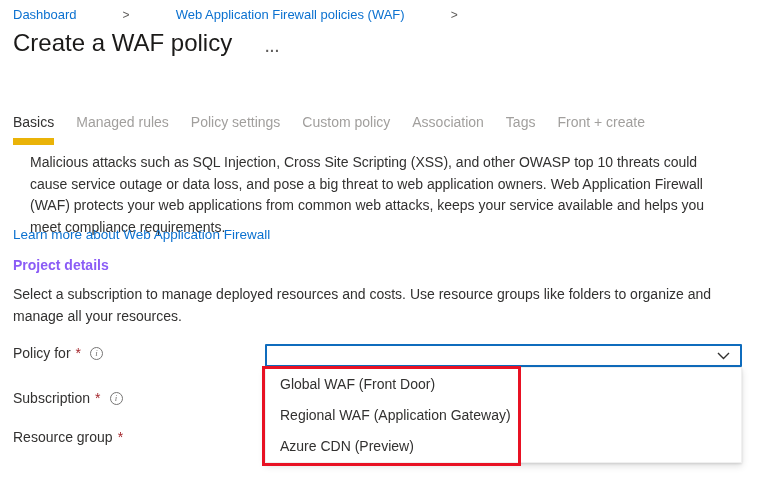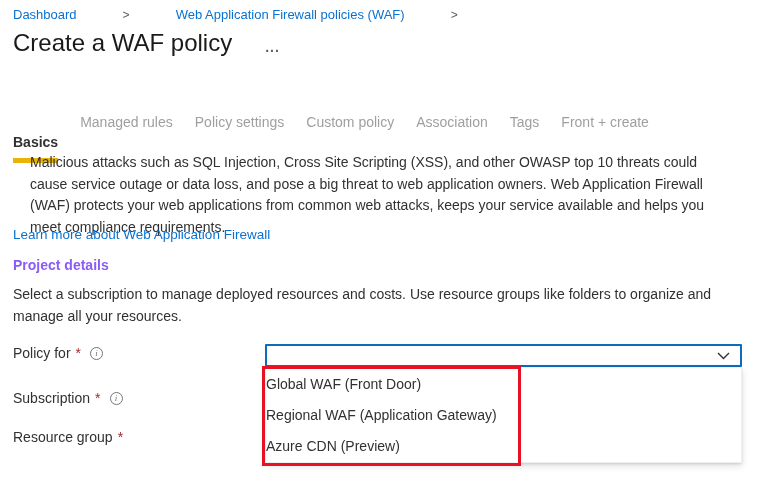--- a/index.html
+++ b/index.html
@@ -22,21 +22,21 @@
   .crumb-sep { color: #605e5c; margin: 0 7px; font-size: 12px; }
 
   
   .title-row { left: 13px; top: 29px; display: flex; align-items: center; }
   .page-title { font-size: 24px; font-weight: 400; color: #1b1a19; letter-spacing: 0; }
   .title-ellipsis { color: #605e5c; font-size: 14px; font-weight: 700; margin-left: 33px; margin-top: 8px; letter-spacing: 1px; }
 
   
   .tabs { left: 13px; top: 114px; display: flex; gap: 22px; font-size: 14px; }
   .tab { padding-bottom: 8px; color: #a19f9d; cursor: pointer; white-space: nowrap; }
-  .tab.active { color: #323130; font-weight: 700; border-bottom: 5px solid #eab308; margin-top: 20px; }
+  .tab.active { color: #323130; font-weight: 400; border-bottom: 7px solid #eab308; }
 
   
   .intro { left: 30px; top: 152px; width: 708px; font-size: 14px; line-height: 21.5px; }
   .learn-link { left: 13px; top: 227px; font-size: 13.5px; color: #0b71d0; cursor: pointer; text-decoration: none; display: inline-block; }
 
   .section-heading { left: 13px; top: 257px; font-size: 14px; font-weight: 700; color: #8b5cf6; text-align: center; }
   .section-desc { left: 13px; top: 284px; width: 708px; font-size: 14px; line-height: 21.5px; }
 
   
   .field-label {
@@ -71,20 +71,21 @@
     left: 265px; top: 367px; width: 477px; height: 96px;
     background: #fff;
     border: 1px solid #f0f0f0;
     box-shadow: 0 3px 7px rgba(0,0,0,0.13), 0 1px 2px rgba(0,0,0,0.11);
     display: flex; flex-direction: column;
     z-index: 2;
   }
   .dropdown-option {
     flex: 1 1 0;
     display: flex; align-items: center;
+    padding-left: 14px;
     font-size: 14px; color: #323130;
     cursor: pointer;
   }
 
   .red-annotation {
     left: 262px; top: 366px; width: 259px; height: 100px;
     border: 3px solid #e81123;
     z-index: 3;
     pointer-events: none;
   }

